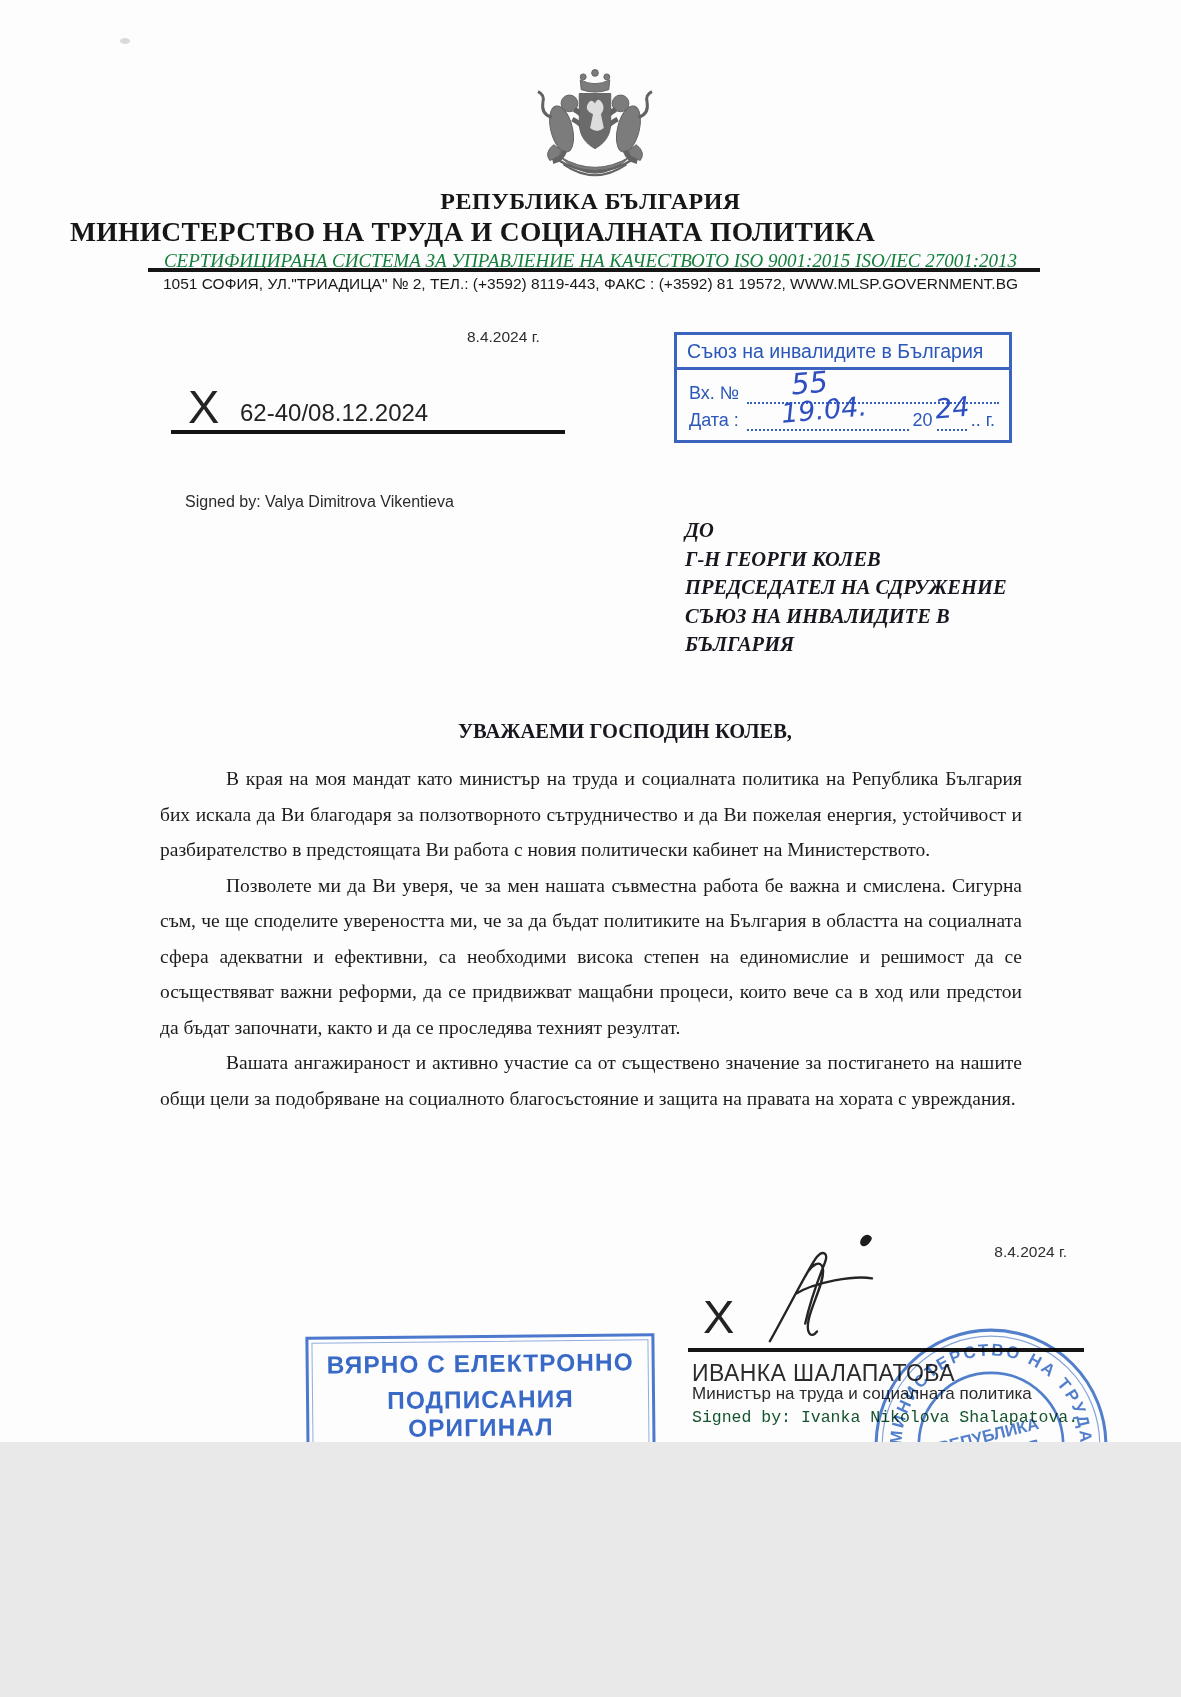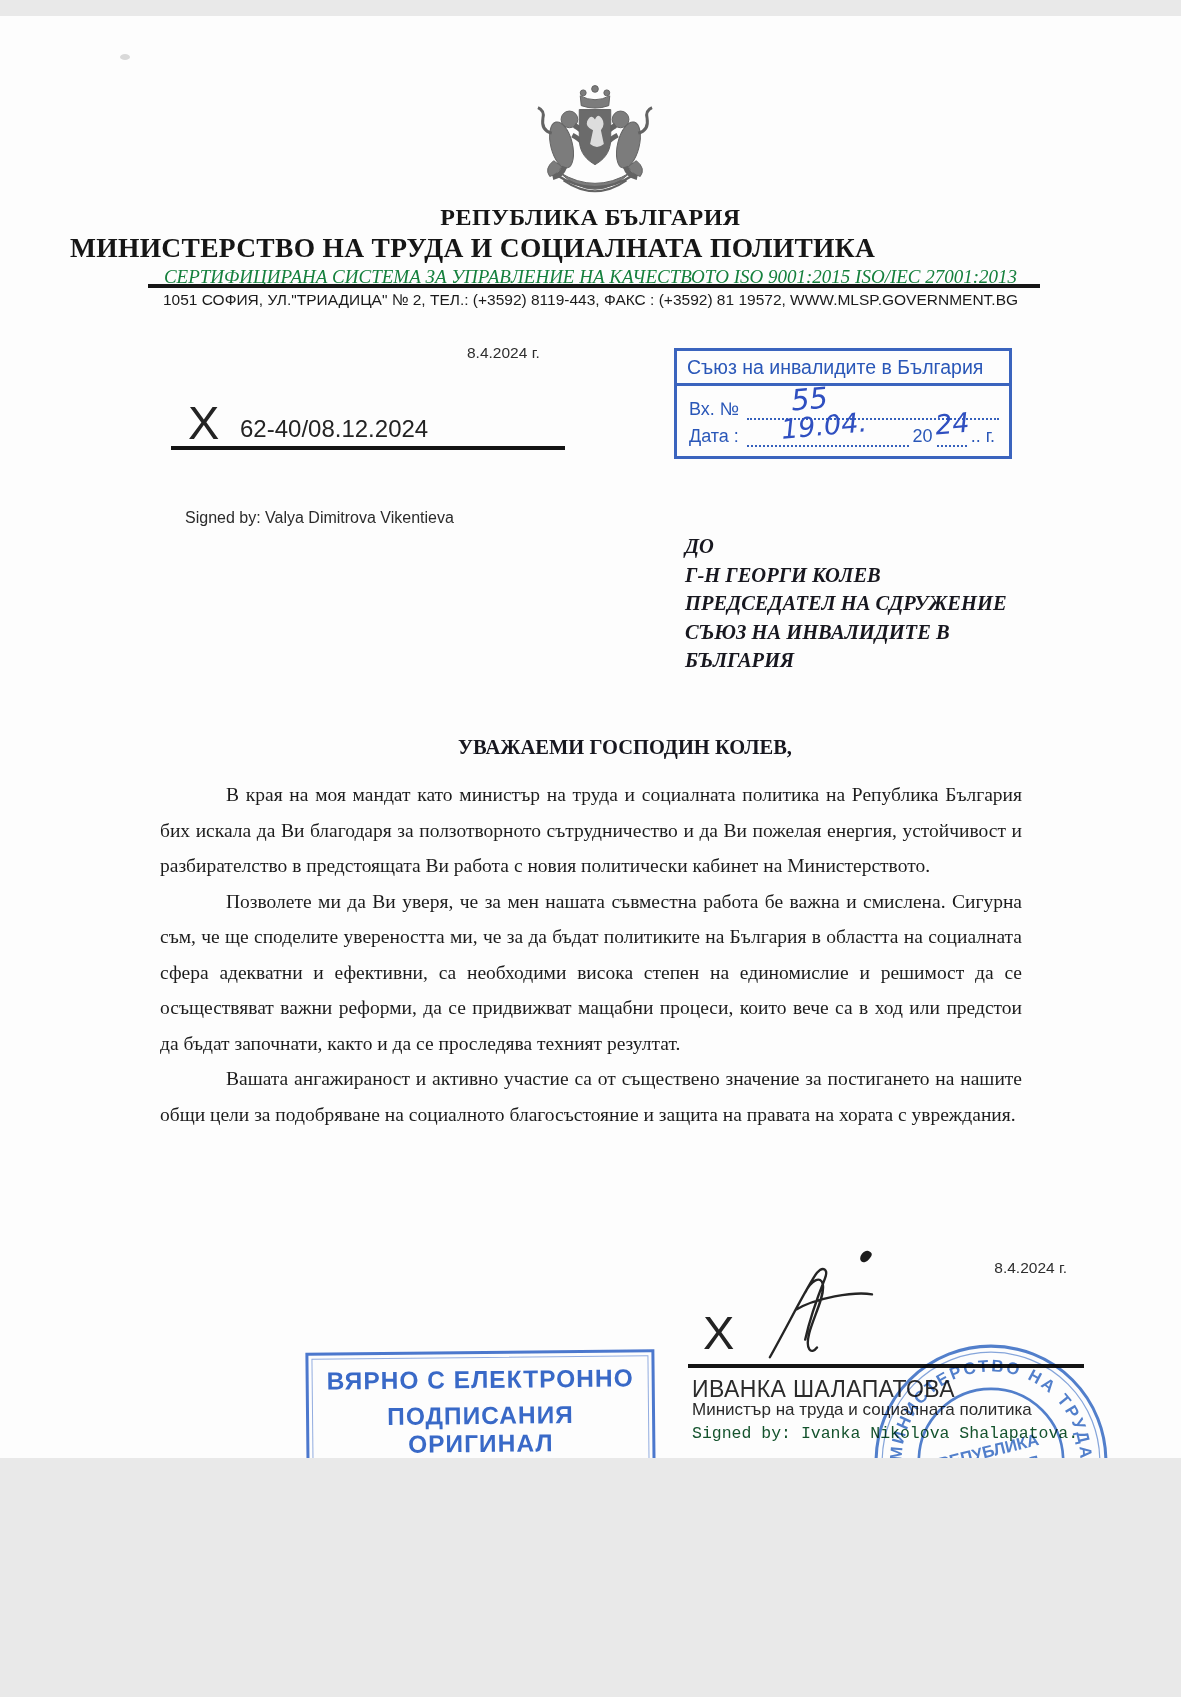--- a/index.html
+++ b/index.html
@@ -1,17 +1,17 @@
 <!DOCTYPE html>
 <html><head>
 <meta charset="utf-8">
 <style>
   html,body{margin:0;padding:0;background:#e9e9e9;}
   .page{
-    position:relative;width:1181px;height:1442px;margin:16px auto;
+    position:relative;width:1181px;height:1442px;margin:0 auto;
     background:#fdfdfd;overflow:hidden;
     font-family:"Liberation Serif",serif;color:#1d1d1d;
   }
   
   .coat{position:absolute;left:523px;top:68px;width:144px;height:118px;opacity:.88;}
   .h-republic{position:absolute;left:70px;top:188px;width:1041px;text-align:center;
     font-weight:bold;font-size:24px;letter-spacing:.5px;color:#161616;}
   .h-ministry{position:absolute;left:70px;top:216px;width:1041px;text-align:left;
     font-weight:bold;font-size:27.5px;letter-spacing:.3px;color:#161616;}
   .h-cert{position:absolute;left:70px;top:250px;width:1041px;text-align:center;

